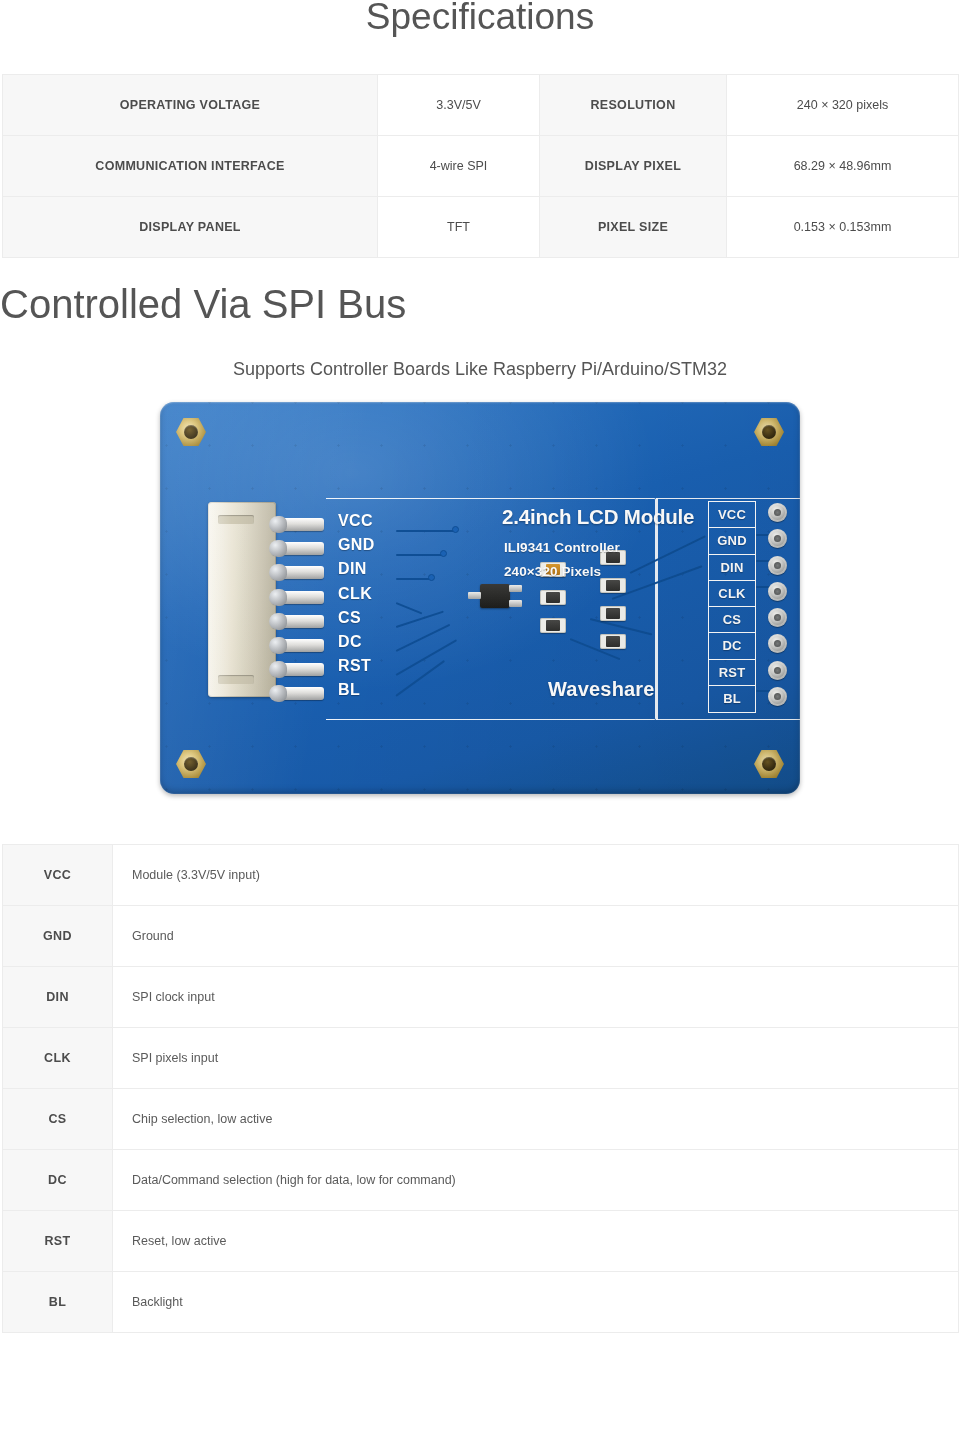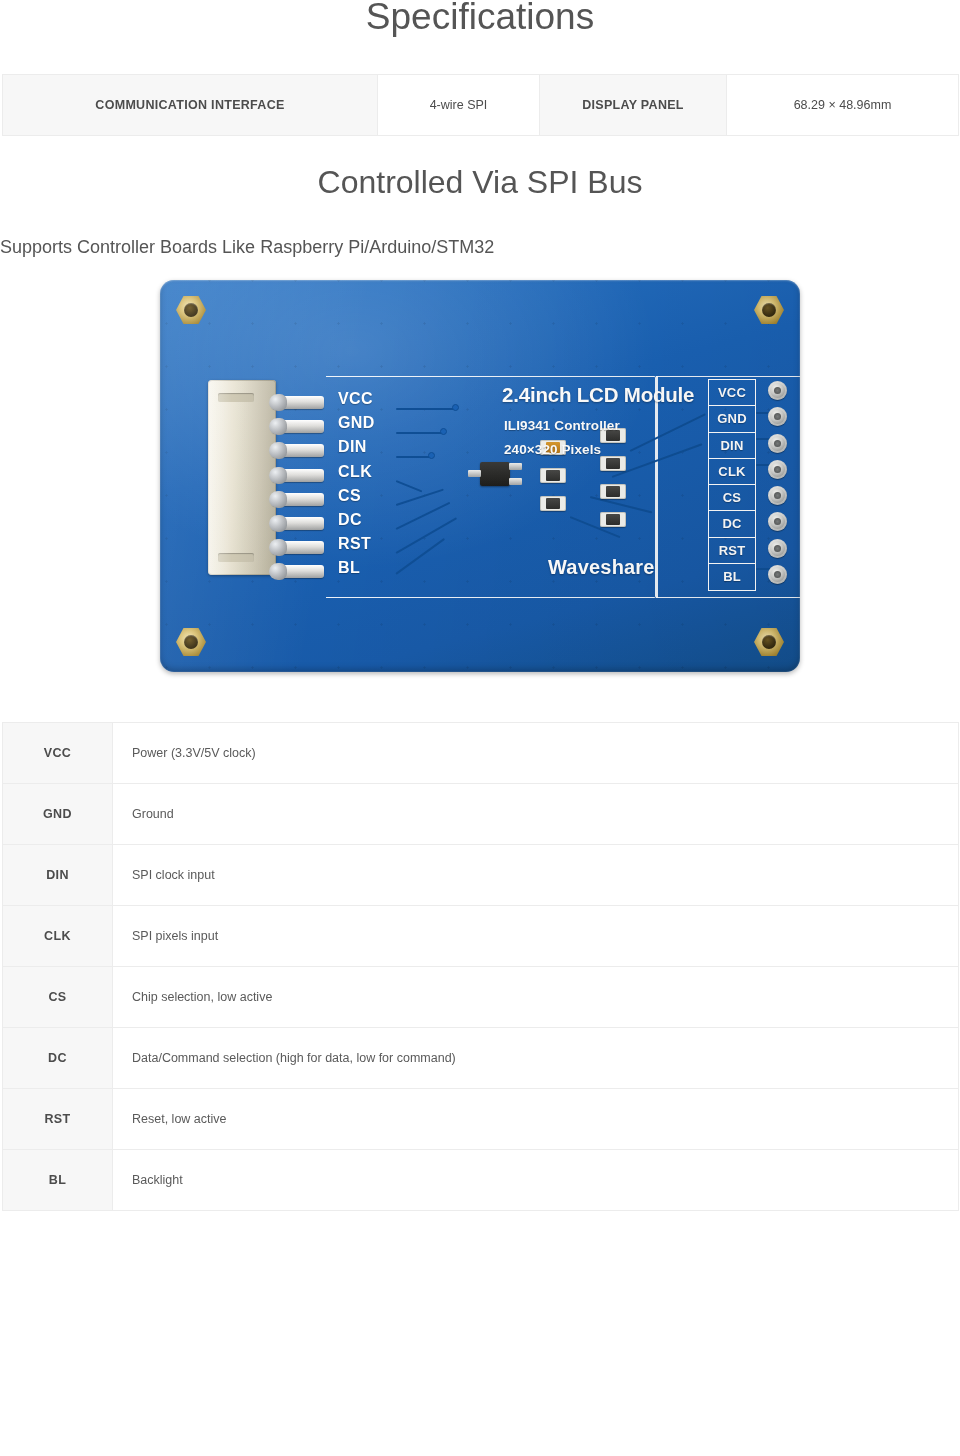--- a/index.html
+++ b/index.html
@@ -15,29 +15,29 @@
   .page-title {
     text-align: center;
     font-size: 37px;
     font-weight: 400;
     color: #555555;
     line-height: 42px;
     margin-top: -4px;
     letter-spacing: 0px;
   }
   .section-title {
-    text-align: center;
-    font-size: 32px;
+    text-align: left;
+    font-size: 40px;
     font-weight: 400;
     color: #555555;
     line-height: 40px;
     padding-top: 26px;
   }
   .section-subtitle {
-    text-align: left;
+    text-align: center;
     font-size: 18px;
     font-weight: 400;
     color: #555555;
     line-height: 26px;
     padding-top: 32px;
   }
 
   
   .spec-table {
     width: 956px;
@@ -381,24 +381,36 @@
 <div class="spec-wrap">
   <table class="spec-table">
     <colgroup>
       <col class="c1">
         <col class="c2">
         <col class="c3">
         <col class="c4">
     </colgroup>
     <tbody>
       <tr>
+        <td class="k">OPERATING VOLTAGE</td>
+        <td class="v">3.3V/5V</td>
+        <td class="k">RESOLUTION</td>
+        <td class="v">240 × 320 pixels</td>
+      </tr>
+      <tr>
         <td class="k">COMMUNICATION INTERFACE</td>
         <td class="v">4-wire SPI</td>
+        <td class="k">DISPLAY PIXEL</td>
+        <td class="v">68.29 × 48.96mm</td>
+      </tr>
+      <tr>
         <td class="k">DISPLAY PANEL</td>
-        <td class="v">68.29 × 48.96mm</td>
+        <td class="v">TFT</td>
+        <td class="k">PIXEL SIZE</td>
+        <td class="v">0.153 × 0.153mm</td>
       </tr>
     </tbody>
   </table>
 </div>
 
 <div class="section-title">Controlled Via SPI Bus</div>
 <div class="section-subtitle">Supports Controller Boards Like Raspberry Pi/Arduino/STM32</div>
 
 <div class="board-stage">
   <div class="pcb">
@@ -534,21 +546,21 @@
 
 <div class="pin-wrap">
   <table class="pin-table">
     <colgroup>
         <col class="p1">
         <col class="p2">
       </colgroup>
     <tbody>
       <tr>
         <td class="pk">VCC</td>
-        <td class="pd">Power (3.3V/5V clock)</td>
+        <td class="pd">Module (3.3V/5V input)</td>
       </tr>
       <tr>
         <td class="pk">GND</td>
         <td class="pd">Ground</td>
       </tr>
       <tr>
         <td class="pk">DIN</td>
         <td class="pd">SPI clock input</td>
       </tr>
       <tr>

